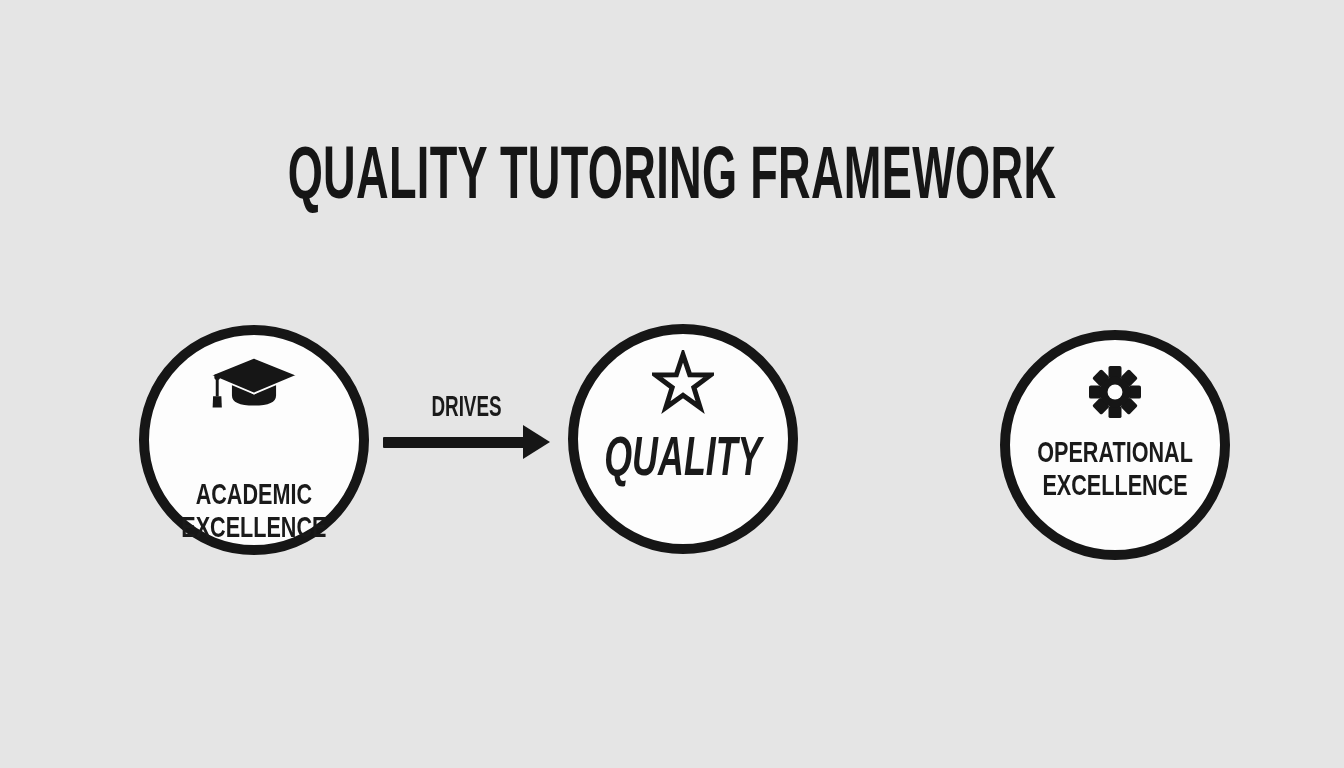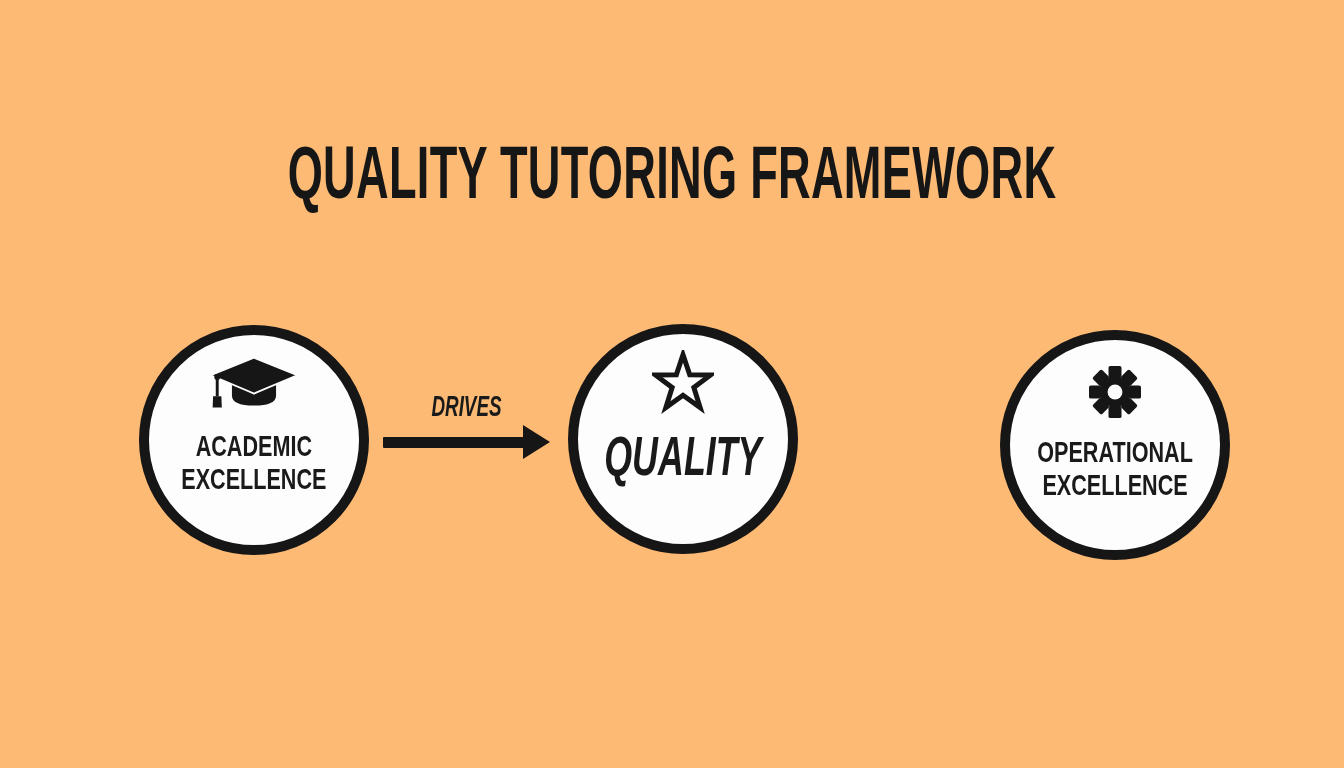--- a/index.html
+++ b/index.html
@@ -1,19 +1,19 @@
 <!DOCTYPE html>
 <html><head>
 <meta charset="utf-8">
 <style>
   html,body { margin:0; padding:0; }
   .canvas {
     position:relative;
     width:1344px; height:768px;
-    background:#fdba74;
+    background:#e5e5e5;
     overflow:hidden;
     font-family:"Liberation Sans", sans-serif;
     color:#161616;
   }
   .title {
     position:absolute;
     left:0; right:0; top:136px;
     margin:0;
     text-align:center;
     font-size:74px;
@@ -29,21 +29,21 @@
     position:absolute;
     width:230px; height:230px;
     box-sizing:border-box;
     border:10px solid #161616;
     border-radius:50%;
     background:#fdfdfd;
     display:flex;
     flex-direction:column;
     align-items:center;
   }
-  .node-1 { left:139px; top:325px; }
+  .node-1 { left:139px; top:325px;gap:48px; }
   .node-2 { left:568px; top:324px;font-style:italic; }
   .node-3 { left:1000px; top:330px; }
 
   .node .icon { display:block; line-height:0; }
   .node-1 .icon { margin-top:20px; }
   .node-2 .icon { margin-top:16px; }
   .node-3 .icon { margin-top:26px; }
 
   .node-label {
     text-align:center;
@@ -59,21 +59,21 @@
     margin-top:17px;
   }
   .node-label.one-line {
     font-size:56px;
     line-height:1;
     margin-top:12px;
     transform:scaleX(0.64);
   }
   .node-label span { display:block; }
 
-  .connector { position:absolute; height:70px;font-style:italic; }
+  .connector { position:absolute; height:70px; }
   .connector-1 { left:383px; top:392px; width:167px; }
   .connector-2 { left:812px; top:392px; width:166px; }
   .connector-label {
     position:absolute;
     left:0; right:0; top:0;
     text-align:center;
     font-size:29px;
     font-weight:700;
     line-height:1;
     color:#1a1a1a;

